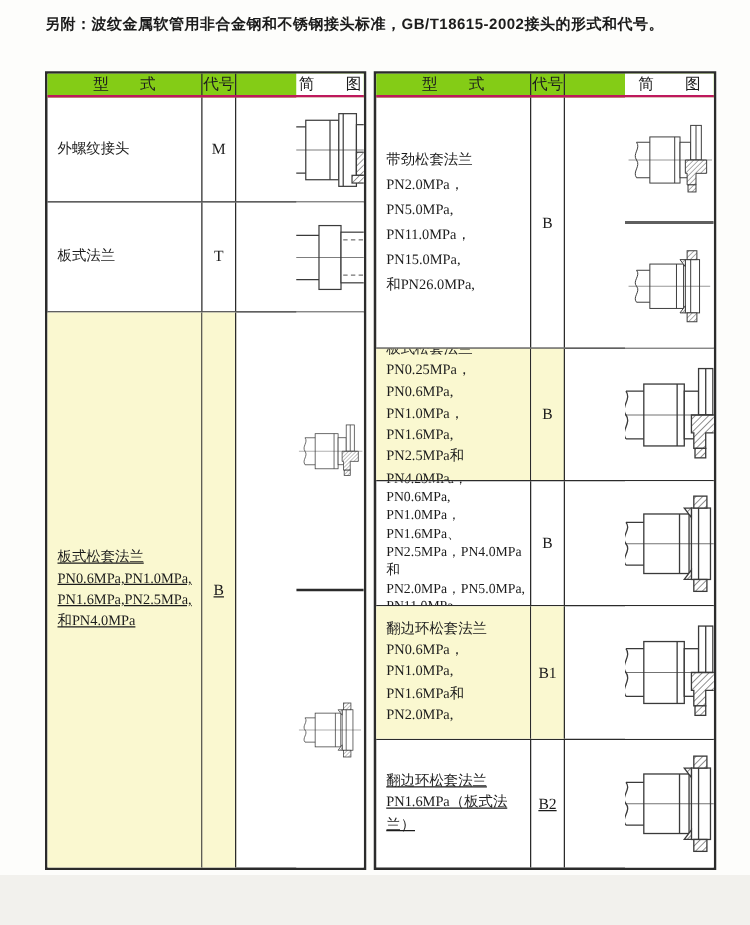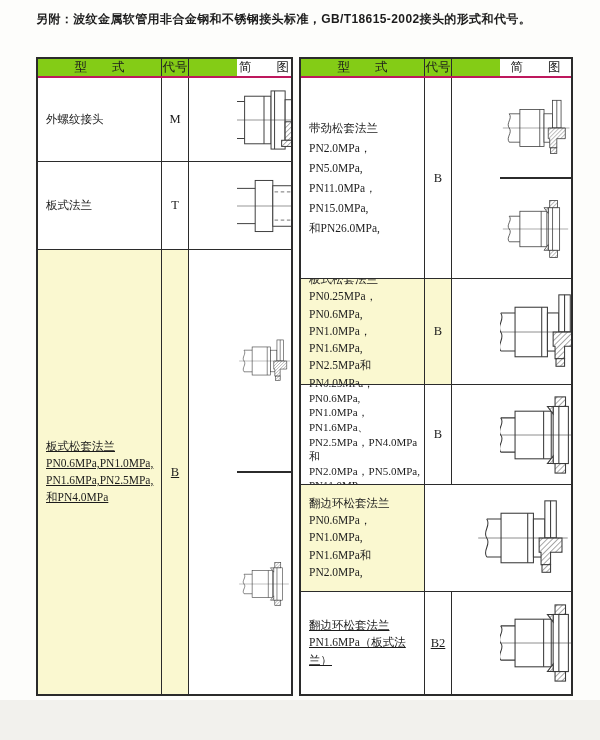--- a/index.html
+++ b/index.html
@@ -266,20 +266,21 @@
         </svg>
       </div>
   </div>
 
   <div class="row yellow" style="height:107px">
     <div class="c c-type">
         <span class="pre">翻边环松套法兰
 PN0.6MPa，PN1.0MPa,
 PN1.6MPa和PN2.0MPa,</span>
       </div>
+    <div class="c c-code">B1</div>
     <div class="c c-diag">
         <svg class="d" viewBox="0 0 100 84">
           <use href="#sym-flange-plate"></use>
         </svg>
       </div>
   </div>
 
   <div class="row last">
     <div class="c c-type">
         <span class="pre">翻边环松套法兰

